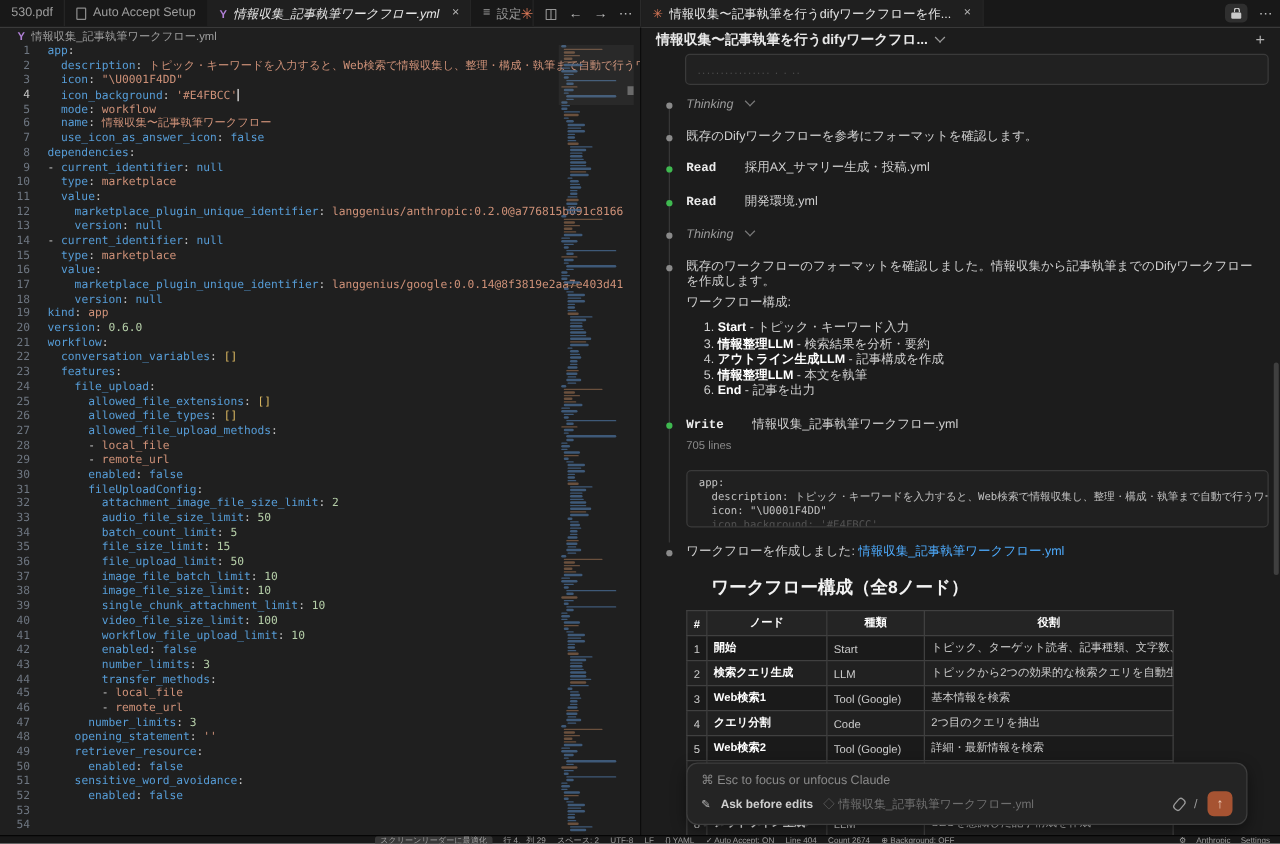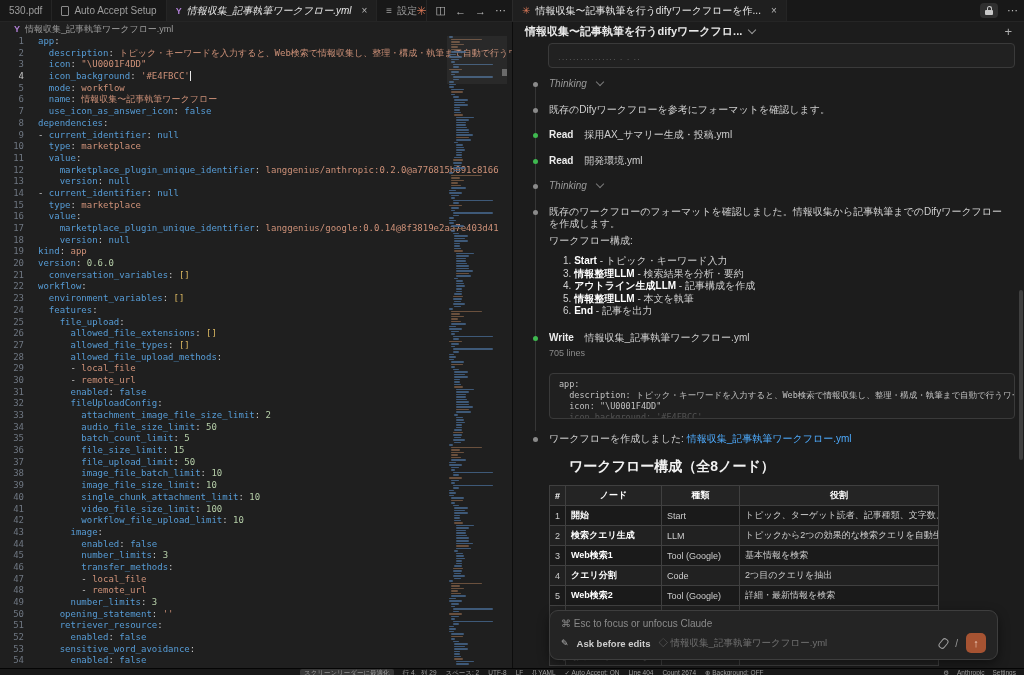--- a/index.html
+++ b/index.html
@@ -48,21 +48,21 @@
   .chat{position:absolute;top:18px;left:0;right:0;bottom:0;overflow:hidden;}
   .pblock{margin:3px 9px 0 35px;height:25px;border:1px solid #3a3a3a;border-radius:4px;background:#212121;padding:4px 9px;box-sizing:border-box;overflow:hidden;}
   .dimtxt{color:#5f5f5f;font-size:8px;letter-spacing:1px;}
   .thread{position:relative;margin-top:10px;}
   .thread::before{content:'';position:absolute;left:22px;top:8px;bottom:14px;width:1px;background:#363636;}
   .ci{position:relative;padding-left:36px;margin-bottom:13px;font-size:10px;color:#cfcfcf;line-height:12.5px;padding-right:12px;}
   .bl{position:absolute;left:20px;top:4px;width:5px;height:5px;border-radius:50%;background:#8a8a8a;}
   .bl.green{background:#3fb950;}
   .think{color:#9a9a9a;font-style:italic;}
   .think-chev{margin-left:7px;border-color:#7a7a7a;}
-  .verb{font-weight:bold;color:#ececec;margin-right:8px;}
+  .verb{font-weight:bold;color:#ececec;margin-right:20px;font-family:Liberation Mono, monospace;}
   .fname{color:#cfcfcf;}
   .meta{color:#8a8a8a;font-size:9px;margin-top:3px;}
   .msg2 .p2{margin-top:4px;}
   .steps{margin:-5px 0 14px 0;padding-left:50px;position:relative;}
   .step{font-size:10px;line-height:12.5px;color:#cfcfcf;}
   .step b{color:#ffffff;}
   .stepnum{color:#cfcfcf;}
   .codeblock{margin:4px 9px 14px 36px;border:1px solid #3a3a3a;border-radius:4px;background:#202020;padding:5px 9px;height:46px;box-sizing:border-box;overflow:hidden;}
   .cb{font-family:"DejaVu Sans Mono",monospace;font-size:8.5px;line-height:11px;color:#c0c0c0;white-space:pre;}
   .cb.fade{opacity:.3;}
@@ -216,43 +216,41 @@
           <div class="cl"><span class="pl">  </span><span class="k">value</span><span class="pl">:</span></div>
           <div class="cl"><span class="pl">    </span><span class="k">marketplace_plugin_unique_identifier</span><span class="pl">:</span><span class="s"> langgenius/anthropic:0.2.0@a776815b091c8166</span></div>
           <div class="cl"><span class="pl">    </span><span class="k">version</span><span class="pl">:</span><span class="b"> null</span></div>
           <div class="cl"><span class="pl">- </span><span class="k">current_identifier</span><span class="pl">:</span><span class="b"> null</span></div>
           <div class="cl"><span class="pl">  </span><span class="k">type</span><span class="pl">:</span><span class="s"> marketplace</span></div>
           <div class="cl"><span class="pl">  </span><span class="k">value</span><span class="pl">:</span></div>
           <div class="cl"><span class="pl">    </span><span class="k">marketplace_plugin_unique_identifier</span><span class="pl">:</span><span class="s"> langgenius/google:0.0.14@8f3819e2aa7e403d41</span></div>
           <div class="cl"><span class="pl">    </span><span class="k">version</span><span class="pl">:</span><span class="b"> null</span></div>
           <div class="cl"><span class="k">kind</span><span class="pl">:</span><span class="s"> app</span></div>
           <div class="cl"><span class="k">version</span><span class="pl">:</span><span class="n"> 0.6.0</span></div>
+          <div class="cl"><span class="k">workflow</span><span class="pl">:</span></div>
           <div class="cl"><span class="pl">  </span><span class="k">conversation_variables</span><span class="pl">:</span><span class="y"> []</span></div>
-          <div class="cl"><span class="k">workflow</span><span class="pl">:</span></div>
-          <div class="cl"><span class="pl">  </span><span class="k">environment_variables</span><span class="pl">:</span><span class="y"> []</span></div>
           <div class="cl"><span class="pl">  </span><span class="k">features</span><span class="pl">:</span></div>
           <div class="cl"><span class="pl">    </span><span class="k">file_upload</span><span class="pl">:</span></div>
           <div class="cl"><span class="pl">      </span><span class="k">allowed_file_extensions</span><span class="pl">:</span><span class="y"> []</span></div>
           <div class="cl"><span class="pl">      </span><span class="k">allowed_file_types</span><span class="pl">:</span><span class="y"> []</span></div>
           <div class="cl"><span class="pl">      </span><span class="k">allowed_file_upload_methods</span><span class="pl">:</span></div>
           <div class="cl"><span class="pl">      - </span><span class="s">local_file</span></div>
           <div class="cl"><span class="pl">      - </span><span class="s">remote_url</span></div>
           <div class="cl"><span class="pl">      </span><span class="k">enabled</span><span class="pl">:</span><span class="b"> false</span></div>
           <div class="cl"><span class="pl">      </span><span class="k">fileUploadConfig</span><span class="pl">:</span></div>
           <div class="cl"><span class="pl">        </span><span class="k">attachment_image_file_size_limit</span><span class="pl">:</span><span class="n"> 2</span></div>
           <div class="cl"><span class="pl">        </span><span class="k">audio_file_size_limit</span><span class="pl">:</span><span class="n"> 50</span></div>
           <div class="cl"><span class="pl">        </span><span class="k">batch_count_limit</span><span class="pl">:</span><span class="n"> 5</span></div>
           <div class="cl"><span class="pl">        </span><span class="k">file_size_limit</span><span class="pl">:</span><span class="n"> 15</span></div>
           <div class="cl"><span class="pl">        </span><span class="k">file_upload_limit</span><span class="pl">:</span><span class="n"> 50</span></div>
           <div class="cl"><span class="pl">        </span><span class="k">image_file_batch_limit</span><span class="pl">:</span><span class="n"> 10</span></div>
           <div class="cl"><span class="pl">        </span><span class="k">image_file_size_limit</span><span class="pl">:</span><span class="n"> 10</span></div>
           <div class="cl"><span class="pl">        </span><span class="k">single_chunk_attachment_limit</span><span class="pl">:</span><span class="n"> 10</span></div>
           <div class="cl"><span class="pl">        </span><span class="k">video_file_size_limit</span><span class="pl">:</span><span class="n"> 100</span></div>
           <div class="cl"><span class="pl">        </span><span class="k">workflow_file_upload_limit</span><span class="pl">:</span><span class="n"> 10</span></div>
-          <div class="cl"><span class="pl">      </span><span class="k">image</span><span class="pl">:</span></div>
           <div class="cl"><span class="pl">        </span><span class="k">enabled</span><span class="pl">:</span><span class="b"> false</span></div>
           <div class="cl"><span class="pl">        </span><span class="k">number_limits</span><span class="pl">:</span><span class="n"> 3</span></div>
           <div class="cl"><span class="pl">        </span><span class="k">transfer_methods</span><span class="pl">:</span></div>
           <div class="cl"><span class="pl">        - </span><span class="s">local_file</span></div>
           <div class="cl"><span class="pl">        - </span><span class="s">remote_url</span></div>
           <div class="cl"><span class="pl">      </span><span class="k">number_limits</span><span class="pl">:</span><span class="n"> 3</span></div>
           <div class="cl"><span class="pl">    </span><span class="k">opening_statement</span><span class="pl">:</span><span class="s"> ''</span></div>
           <div class="cl"><span class="pl">    </span><span class="k">retriever_resource</span><span class="pl">:</span></div>
           <div class="cl"><span class="pl">      </span><span class="k">enabled</span><span class="pl">:</span><span class="b"> false</span></div>
           <div class="cl"><span class="pl">    </span><span class="k">sensitive_word_avoidance</span><span class="pl">:</span></div>

